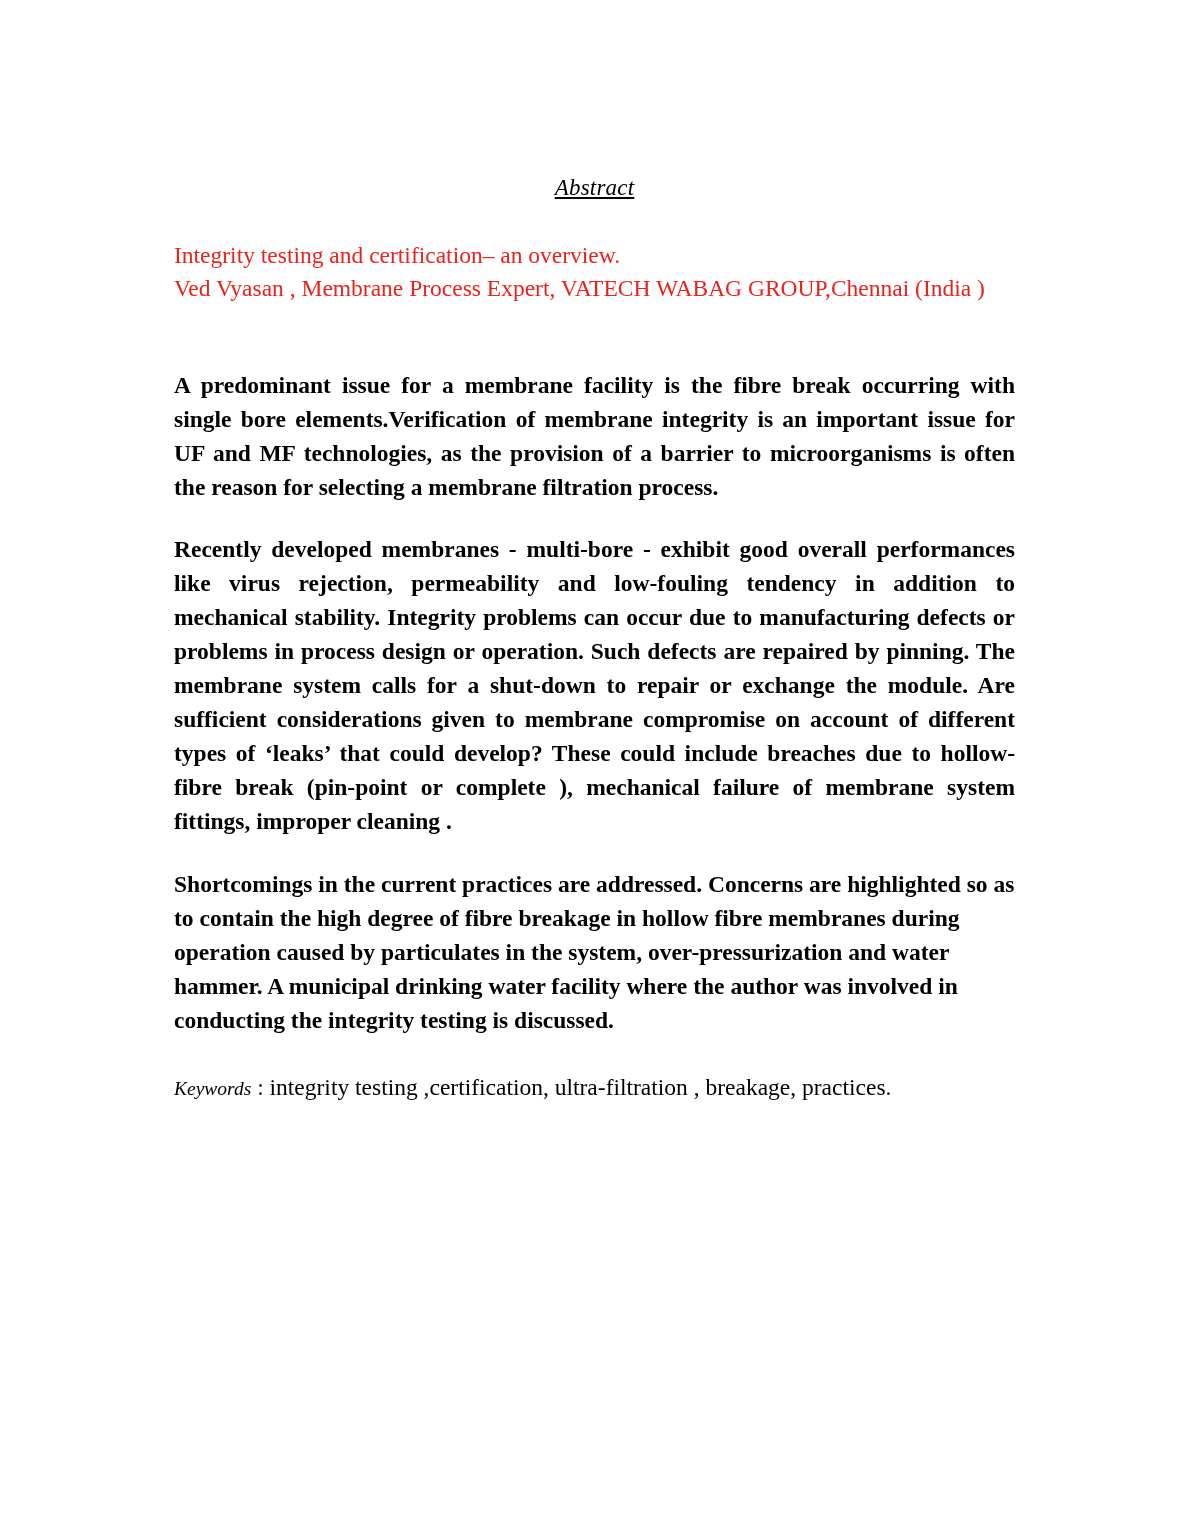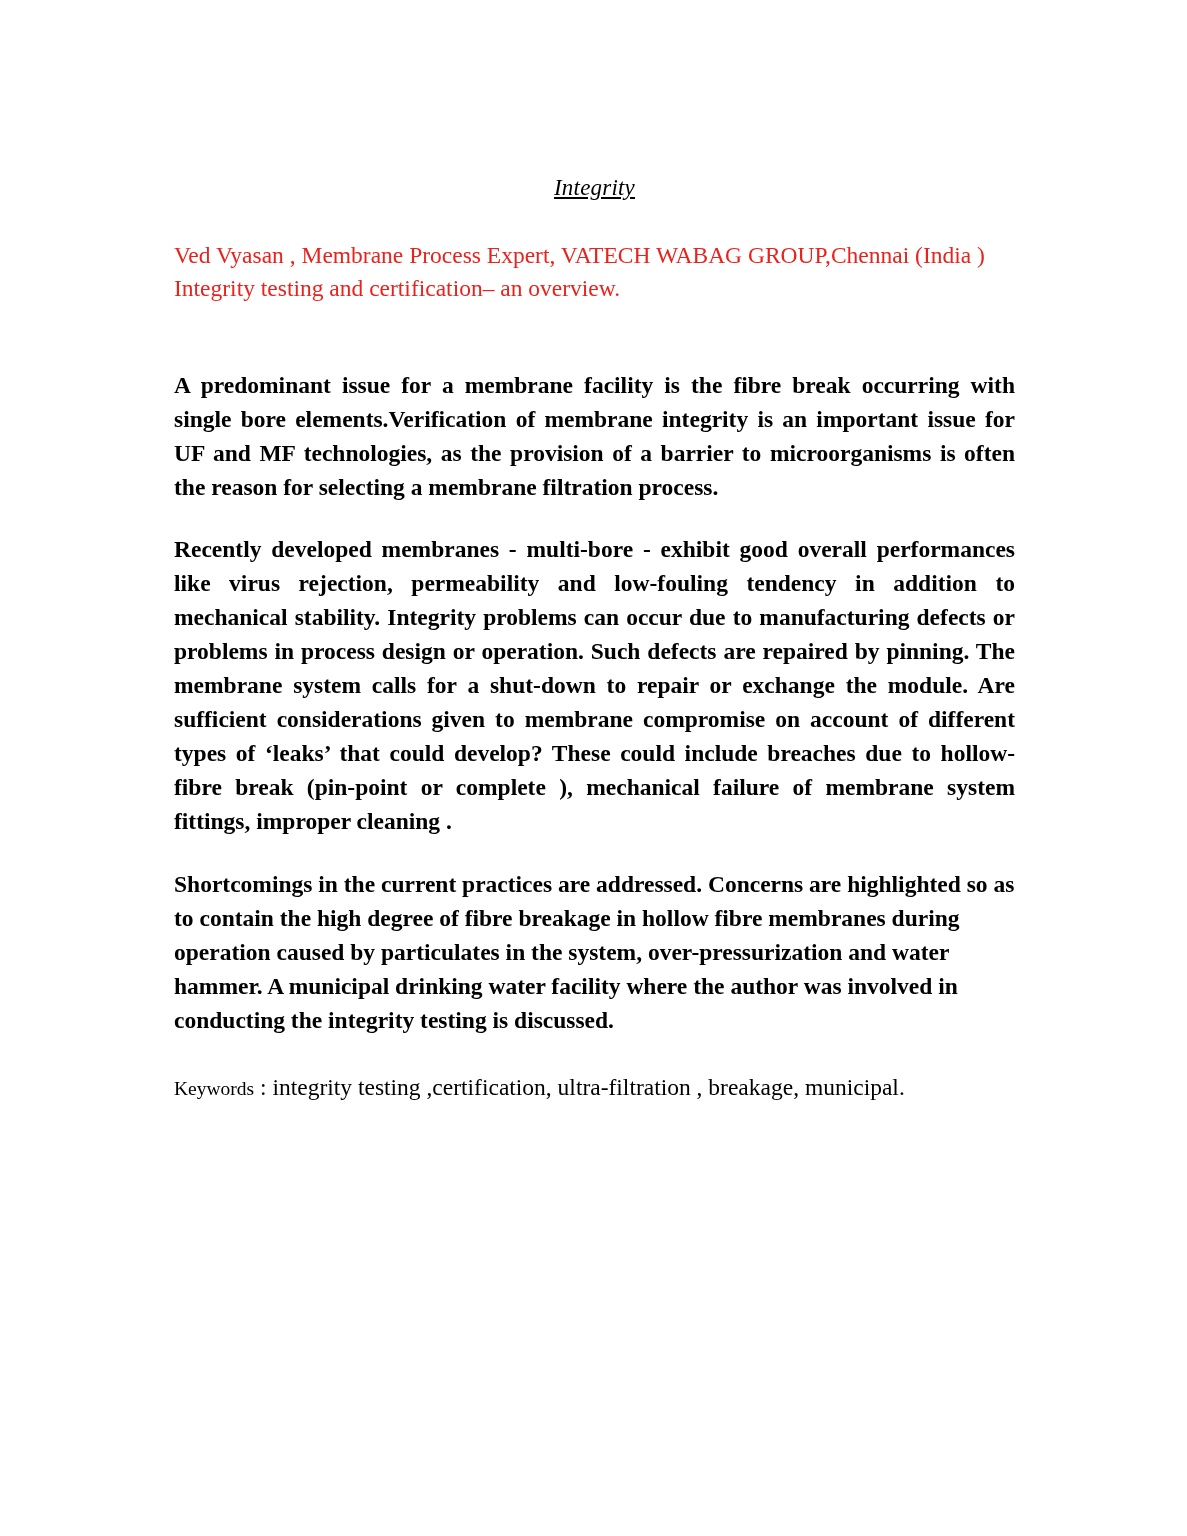--- a/index.html
+++ b/index.html
@@ -51,37 +51,38 @@
     text-align: left;
     margin-bottom: 34px;
   }
   .keywords {
     font-size: 23.5px;
     line-height: 1.4;
     margin: 0;
   }
   .keywords .kw-label {
     font-size: 19.5px;
+    font-style: italic;
   }
 </style>
 </head>
 <body>
 
 <div class="page">
 
-  <div class="abstract-heading">Integrity</div>
+  <div class="abstract-heading">Abstract</div>
 
   <div class="title-block">
+    <span class="title-line">Integrity testing and certification– an overview.</span>
     <span class="title-line">Ved Vyasan , Membrane Process Expert, VATECH WABAG GROUP,Chennai (India )</span>
-    <span class="title-line">Integrity testing and certification– an overview.</span>
   </div>
 
   <p class="para">A predominant issue for a membrane facility is the fibre break occurring with single bore elements.Verification of membrane integrity is an important issue for UF and MF technologies, as the provision of a barrier to microorganisms is often the reason for selecting a membrane filtration process.</p>
 
   <p class="para">Recently developed membranes - multi-bore - exhibit good overall performances like virus rejection, permeability and low-fouling tendency in addition to mechanical stability. Integrity problems can occur due to manufacturing defects or problems in process design or operation. Such defects are repaired by pinning. The membrane system calls for a shut-down to repair or exchange the module. Are sufficient considerations given to membrane compromise on account of different types of ‘leaks’ that could develop? These could include breaches due to hollow- fibre break (pin-point or complete ), mechanical failure of membrane system fittings, improper cleaning .</p>
 
   <p class="para last">Shortcomings in the current practices are addressed. Concerns are highlighted so as to contain the high degree of fibre breakage in hollow fibre membranes during operation caused by particulates in the system, over-pressurization  and water hammer. A municipal drinking water facility where the author was involved in conducting the integrity testing is discussed.</p>
 
   <p class="keywords">
-    <span class="kw-label">Keywords</span><span> : integrity testing ,certification, ultra-filtration , breakage, municipal.</span>
+    <span class="kw-label">Keywords</span><span> : integrity testing ,certification, ultra-filtration , breakage, practices.</span>
   </p>
 
 </div>
 
 </body></html>

